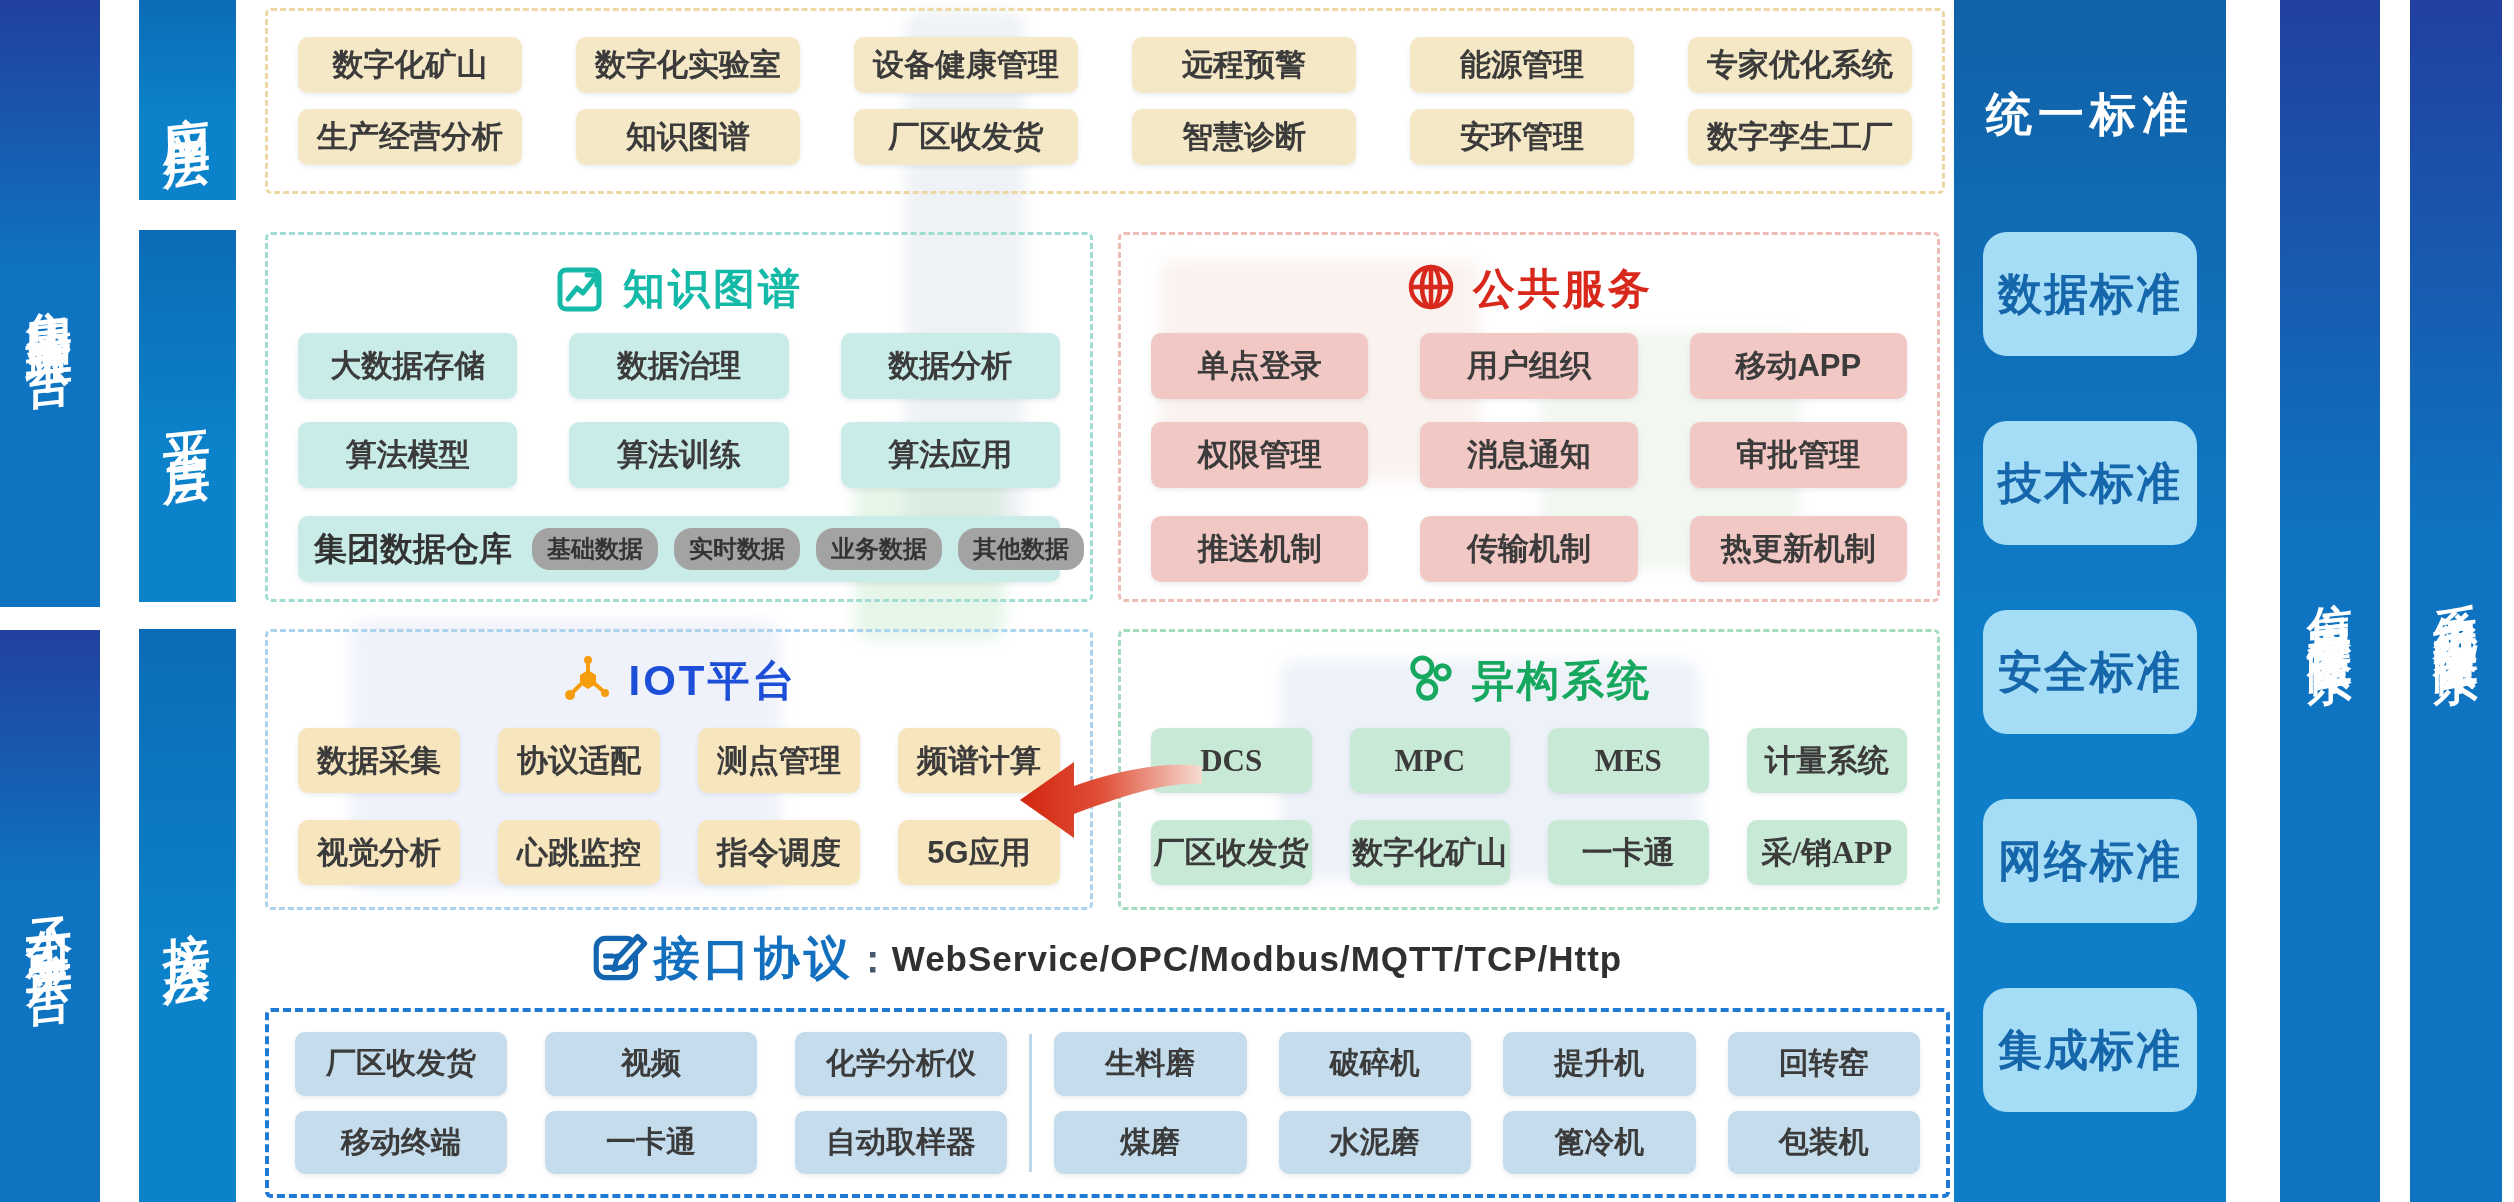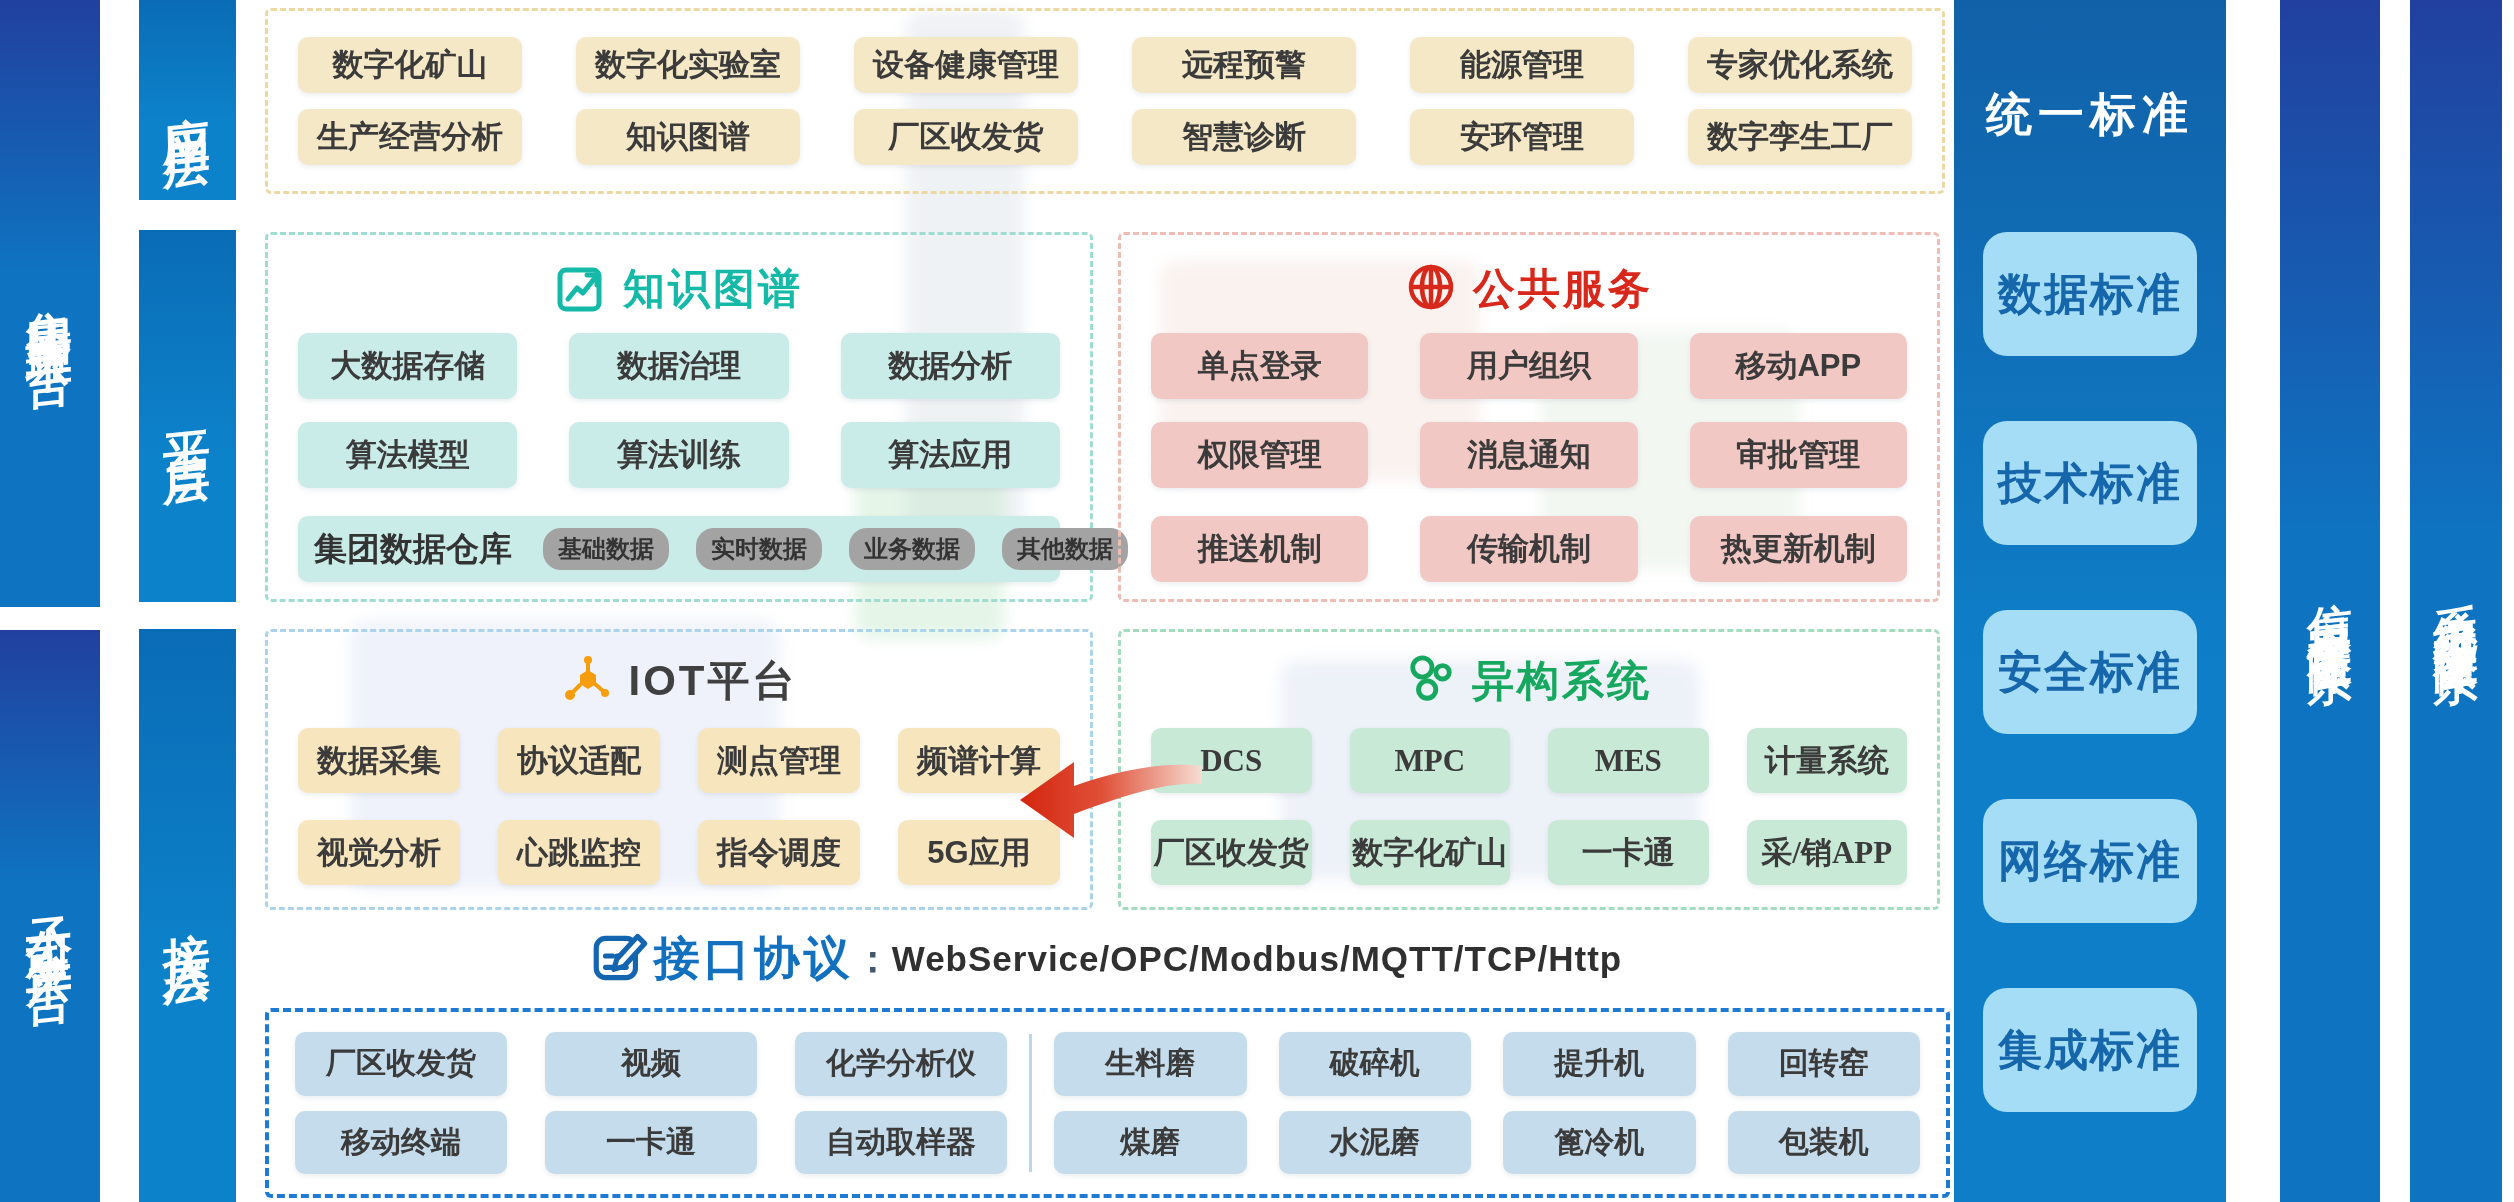--- a/index.html
+++ b/index.html
@@ -24,21 +24,21 @@
   .chip.iot{background:#f7e5bd;}
   .chip.hs{background:#c8e9d6;}
   .chip.dev{background:#c5dcec;font-size:30px;}
   .row6{display:grid;grid-template-columns:repeat(6,1fr);column-gap:54px;}
   .row3{display:grid;grid-template-columns:repeat(3,1fr);column-gap:52px;height:66px;}
   .row4{display:grid;grid-template-columns:repeat(4,1fr);column-gap:38px;height:65px;}
   .sec-head{display:flex;align-items:center;justify-content:center;gap:16px;}
   .sec-title{font-size:42px;font-weight:800;letter-spacing:3px;}
   
   .wh{display:flex;align-items:center;background:#c9ece8;border-radius:10px;height:66px;
-      padding:0 16px;gap:27px;box-shadow:0 2px 5px rgba(60,80,110,.10);}
+      padding:0 16px;gap:16px;box-shadow:0 2px 5px rgba(60,80,110,.10);}
   .wh-label{font-size:33px;font-weight:800;color:#333;margin-right:4px;white-space:nowrap;}
   .wh-pill{background:#a3a3a3;border-radius:18px;padding:5px 15px;font-size:24px;font-weight:700;
            color:#333;white-space:nowrap;}
   
   .proto{display:flex;align-items:center;justify-content:center;}
   .proto-title{font-size:46px;font-weight:800;color:#1270bf;letter-spacing:4px;}
   .proto-colon{font-size:38px;font-weight:700;color:#45586b;}
   .proto-val{font-size:35px;font-weight:600;color:#303030;letter-spacing:1px;}
   
   .dev-grid3{display:grid;grid-template-columns:repeat(3,1fr);column-gap:38px;row-gap:15px;width:712px;}
@@ -163,21 +163,21 @@
     <div class="sec-head" style="height:82px;">
       <span>
         <svg width="52" height="52" viewBox="0 0 52 52" fill="none" stroke="#f59d0c" stroke-width="4" stroke-linecap="round">
           <circle cx="27" cy="7" r="4" fill="#f59d0c" stroke="none"></circle>
           <circle cx="9" cy="42" r="5" fill="#f59d0c" stroke="none"></circle>
           <circle cx="44" cy="40" r="4" fill="#f59d0c" stroke="none"></circle>
           <path d="M27 11 V18 M13 38 L19 32 M41 37 L34 31"></path>
           <path d="M19 22 L27 17 L35 22 V31 L27 36 L19 31 Z" fill="#f59d0c" stroke="none"></path>
         </svg>
       </span>
-      <span class="sec-title" style="color:#404040;">IOT平台</span>
+      <span class="sec-title" style="color:#1d4ed8;">IOT平台</span>
     </div>
     <div class="row4" style="margin-top:6px;">
       <div class="chip iot">数据采集</div>
       <div class="chip iot">协议适配</div>
       <div class="chip iot">测点管理</div>
       <div class="chip iot">频谱计算</div>
     </div>
     <div class="row4" style="margin-top:27px;">
       <div class="chip iot">视觉分析</div>
       <div class="chip iot">心跳监控</div>

